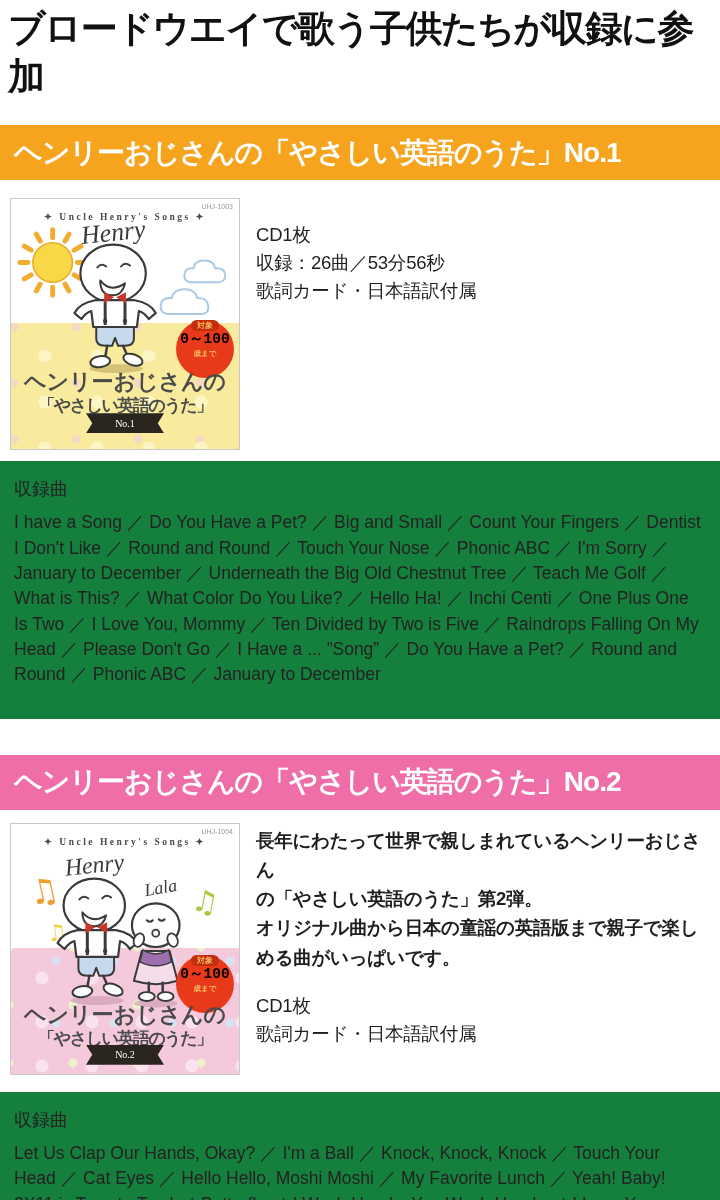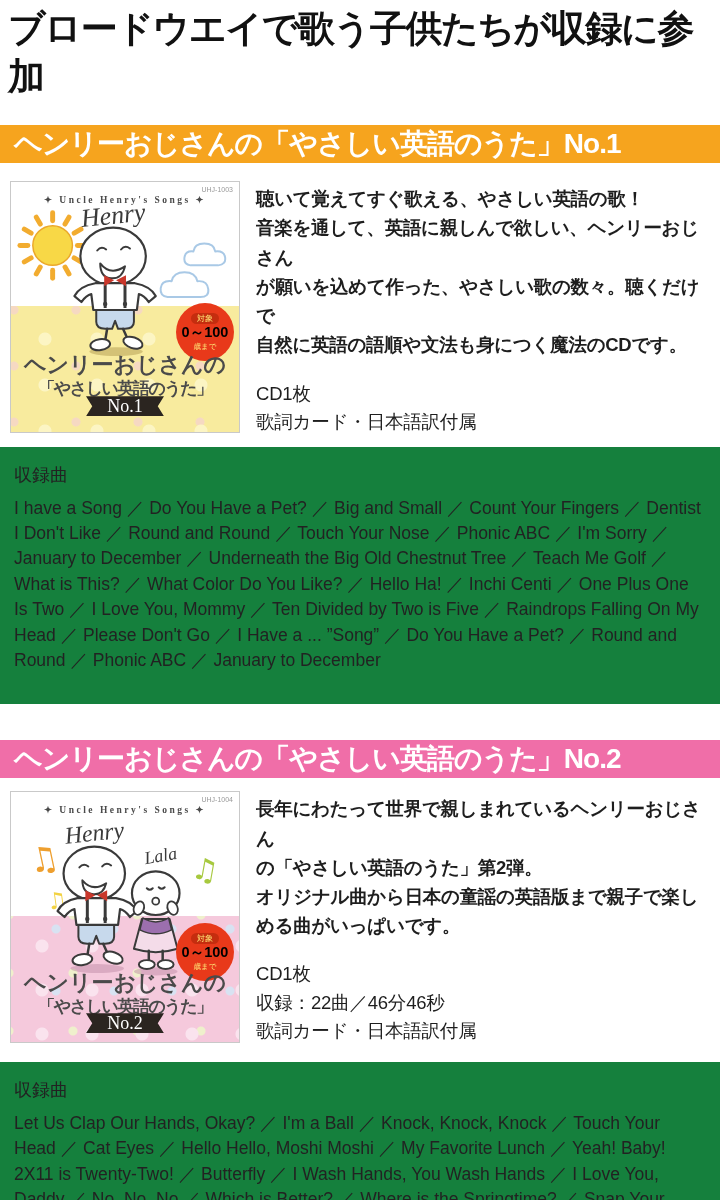--- a/index.html
+++ b/index.html
@@ -6,21 +6,21 @@
   html,body { width:720px; }
   body {
     height:1200px; overflow:hidden; background:#fff;
     font-family:"Liberation Sans","DejaVu Sans",sans-serif; color:#1a1a1a;
   }
   .headline {
     padding:5px 8px 0; font-size:37px; font-weight:700;
     letter-spacing:-1.5px; line-height:1.3; color:#111;
   }
   .banner {
-    height:38px; display:flex; align-items:center; padding:12px 14px;
+    height:55px; display:flex; align-items:center; padding:12px 14px;
     color:#fff; font-size:28px; font-weight:bold; letter-spacing:-1px;
   }
   .banner--orange { background:#F6A41E; margin-top:24px; }
   .banner--pink   { background:#F06EA8; margin-top:36px; }
   .product-row { display:flex; gap:16px; padding:18px 10px 0; }
   .product-row.row--2 { padding-top:13px; }
 
   
   .cover {
     position:relative; width:230px; height:252px; flex:none;
@@ -47,37 +47,37 @@
   .cover-art { position:absolute; inset:0; width:100%; height:100%; }
   .cover-brand {
     position:absolute; top:12px; left:0; right:0; text-align:center;
     font-family:"Liberation Serif","DejaVu Serif",serif; font-weight:bold;
     font-size:9.5px; letter-spacing:2.5px; color:#4a4a4a;
   }
   .cover-code { position:absolute; top:4px; right:6px; font-size:7px; color:#999; }
   .age-badge {
     position:absolute; right:5px; width:58px; height:58px; border-radius:50%;
     background:#E8391A; display:flex; flex-direction:column; align-items:center;
-    justify-content:center; gap:1px; text-align:center;
+    gap:1px; text-align:center;font-family:Liberation Mono, monospace;
   }
   .badge-1 { top:121px; } .badge-2 { top:131px; }
   .age-badge .t { background:#C52D0F; color:#FFE876; font-size:8px; padding:0 6px; border-radius:6px; line-height:1.4; }
   .age-badge .r { color:#000000; font-weight:bold; font-size:14.5px; line-height:1.1; }
   .age-badge .s { color:#FFE876; font-size:7.5px; }
   .cover-title {
     position:absolute; left:0; right:0; text-align:center;
     color:#4a4a4a; font-weight:bold; line-height:1.22;
   }
   .title-1 { top:170px; } .title-2 { top:178px; }
   .cover-title .l1 { font-size:22px; }
   .cover-title .l2 { font-size:17px; letter-spacing:-1.5px; }
   .ribbon {
     position:absolute; left:50%; transform:translateX(-50%);
     width:78px; height:20px; background:#2B2520; color:#fff;
-    font-family:"Liberation Serif","DejaVu Serif",serif; font-size:18px;
+    font-family:"Liberation Serif","DejaVu Serif",serif; font-size:10px;
     display:flex; align-items:center; justify-content:center;
     clip-path:polygon(0 0,100% 0,92% 50%,100% 100%,0 100%,8% 50%);
   }
   .ribbon-1 { top:214px; } .ribbon-2 { top:221px; }
 
   
   .info { flex:1; padding-top:3px; min-width:0; }
   .desc {
     font-size:18.5px; font-weight:bold; line-height:1.58;
     letter-spacing:-0.3px; white-space:pre-line; color:#1e1e1e;
@@ -155,26 +155,23 @@
         <span class="s">歳まで</span>
       </div>
       <div class="cover-title title-1">
         <div class="l1">ヘンリーおじさんの</div>
         <div class="l2">「やさしい英語のうた」</div>
       </div>
       <div class="ribbon ribbon-1">No.1</div>
     </div>
 
     <div class="info">
-      <p class="desc">聴いて覚えてすぐ歌える、やさしい英語の歌！
-音楽を通して、英語に親しんで欲しい、ヘンリーおじさん
-が願いを込めて作った、やさしい歌の数々。聴くだけで
-自然に英語の語順や文法も身につく魔法のCDです。</p>
       <div class="specs">
         <div>CD1枚</div>
+        <div>収録：26曲／53分56秒</div>
         <div>歌詞カード・日本語訳付属</div>
       </div>
     </div>
   </div>
 
   <div class="tracklist">
     <p class="heading">収録曲</p>
     <p class="tracks">I have a Song ／ Do You Have a Pet? ／ Big and Small ／ Count Your Fingers ／ Dentist I Don't Like ／ Round and Round ／ Touch Your Nose ／ Phonic ABC ／ I'm Sorry ／ January to December ／ Underneath the Big Old Chestnut Tree ／ Teach Me Golf ／ What is This? ／ What Color Do You Like? ／ Hello Ha! ／ Inchi Centi ／ One Plus One Is Two ／ I Love You, Mommy ／ Ten Divided by Two is Five ／ Raindrops Falling On My Head ／ Please Don't Go ／ I Have a ... ”Song” ／ Do You Have a Pet? ／ Round and Round ／ Phonic ABC ／ January to December</p>
   </div>
 </section>
@@ -243,21 +240,20 @@
       <div class="ribbon ribbon-2">No.2</div>
     </div>
 
     <div class="info">
       <p class="desc">長年にわたって世界で親しまれているヘンリーおじさん
 の「やさしい英語のうた」第2弾。
 オリジナル曲から日本の童謡の英語版まで親子で楽し
 める曲がいっぱいです。</p>
       <div class="specs">
         <div>CD1枚</div>
-        <div>収録：22曲／46分46秒</div>
         <div>歌詞カード・日本語訳付属</div>
       </div>
     </div>
   </div>
 
   <div class="tracklist tracklist--2">
     <p class="heading">収録曲</p>
     <p class="tracks">Let Us Clap Our Hands, Okay? ／ I'm a Ball ／ Knock, Knock, Knock ／ Touch Your Head ／ Cat Eyes ／ Hello Hello, Moshi Moshi ／ My Favorite Lunch ／ Yeah! Baby! 2X11 is Twenty-Two! ／ Butterfly ／ I Wash Hands, You Wash Hands ／ I Love You, Daddy ／ No, No, No ／ Which is Better? ／ Where is the Springtime? ／ Snap Your Fingers ／ Pigeon Coo Coo ／ Will You, Will You? ／ This is My Family ／ Close Your Hands ／ Goodnight My Little Boy/Girl ／ (Sing Along) The ABC Song ／ I Want to Take You to Hawaii</p>
   </div>
 </section>

